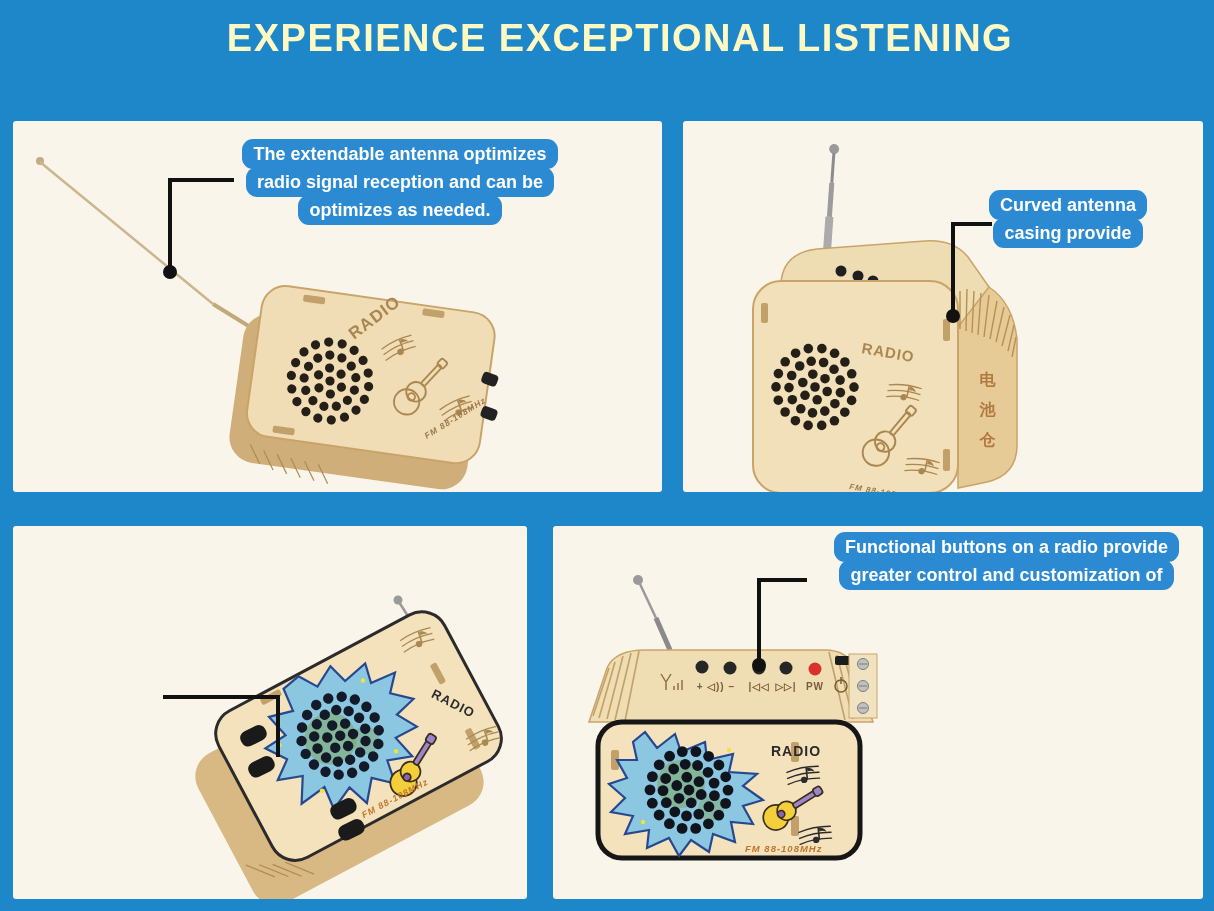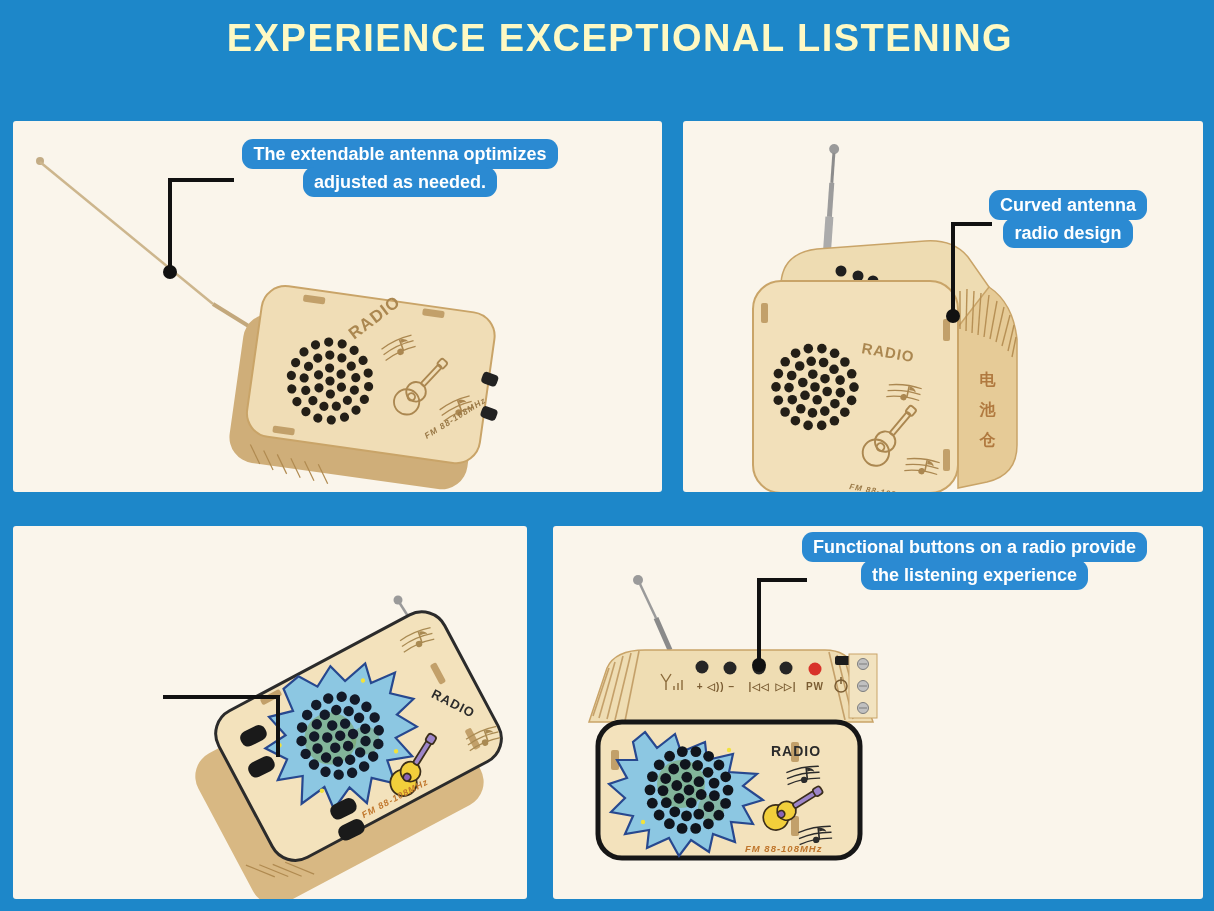--- a/index.html
+++ b/index.html
@@ -15,21 +15,21 @@
   #panel-bl{left:13px;top:526px;width:514px;height:373px;}
   #panel-br{left:553px;top:526px;width:650px;height:373px;}
   .panel svg.art{position:absolute;left:0;top:0;}
   
   .callout{position:absolute;display:flex;flex-direction:column;align-items:center;z-index:3;}
   .callout span{background:#2b8ad2;color:#fff;font-weight:bold;font-size:18px;line-height:26px;
         padding:2px 11px;border-radius:11px;margin:-1px 0;white-space:nowrap;text-align:center;}
   #callout-antenna{left:187px;top:19px;width:400px;}
   #callout-casing{left:295px;top:70px;width:180px;}
   #callout-pads{left:8px;top:124px;width:160px;}
-  #callout-buttons{left:224px;top:7px;width:395px;}
+  #callout-buttons{left:256px;top:7px;width:395px;}
   .eng{font-weight:bold;letter-spacing:1px;}
 </style>
 </head>
 <body>
 
 <svg width="0" height="0" style="position:absolute" aria-hidden="true">
   <defs>
     <g id="guitar-outline" fill="none" stroke="currentColor" stroke-width="1.6">
       <circle cx="-17" cy="0" r="11"></circle>
         <circle cx="-5" cy="0" r="8.5"></circle>
@@ -136,21 +136,22 @@
         <rect x="232" y="92" width="16" height="12" rx="4" transform="rotate(12 240 98)" fill="#222"></rect>
       </g>
 
       <g stroke="#111" stroke-width="4" fill="none">
         <path d="M221,59 L157,59 L157,148"></path>
         <circle cx="157" cy="151" r="7" fill="#111" stroke="none"></circle>
       </g>
     </svg>
     <div class="callout" id="callout-antenna">
       <span>The extendable antenna optimizes</span>
-      <span>adjusted as needed.</span>
+      <span>radio signal reception and can be</span>
+      <span>optimizes as needed.</span>
     </div>
   </div>
 
   <div class="panel" id="panel-tr">
     <svg class="art" width="520" height="371" viewBox="0 0 520 371">
 
       <g transform="translate(152,16) rotate(4)">
         <circle cx="0" cy="12" r="5" fill="#9a9a9a"></circle>
         <rect x="-1.5" y="16" width="3" height="30" fill="#8c8c8c"></rect>
         <rect x="-2.5" y="46" width="5" height="34" fill="#9c9c9c"></rect>
@@ -240,21 +241,21 @@
         <text transform="translate(96,250) rotate(10)" font-size="8" font-style="italic" class="eng" fill="#9a7947">FM 88-108MHz</text>
       </g>
 
       <g stroke="#111" stroke-width="4" fill="none">
         <path d="M309,103 L270,103 L270,192"></path>
         <circle cx="270" cy="195" r="7" fill="#111" stroke="none"></circle>
       </g>
     </svg>
     <div class="callout" id="callout-casing">
       <span>Curved antenna</span>
-      <span>radio design</span>
+      <span>casing provide</span>
     </div>
   </div>
 
   <div class="panel" id="panel-bl">
     <svg class="art" width="514" height="373" viewBox="0 0 514 373">
 
       <g>
         <circle cx="385" cy="74" r="4.5" fill="#9a9a9a"></circle>
         <line x1="386" y1="76" x2="400" y2="98" stroke="#9a9a9a" stroke-width="2.5"></line>
         <line x1="400" y1="98" x2="413" y2="118" stroke="#8a8a8a" stroke-width="4"></line>
@@ -456,17 +457,17 @@
         <text x="192" y="326" font-size="9.5" font-style="italic" class="eng" fill="#c0762c">FM 88-108MHz</text>
       </g>
 
       <g stroke="#111" stroke-width="4" fill="none">
         <path d="M254,54 L206,54 L206,136"></path>
         <circle cx="206" cy="139" r="7" fill="#111" stroke="none"></circle>
       </g>
     </svg>
     <div class="callout" id="callout-buttons">
       <span>Functional buttons on a radio provide</span>
-      <span>the listening experience</span>
+      <span>greater control and customization of</span>
     </div>
   </div>
 
 </div>
 
 </body></html>

